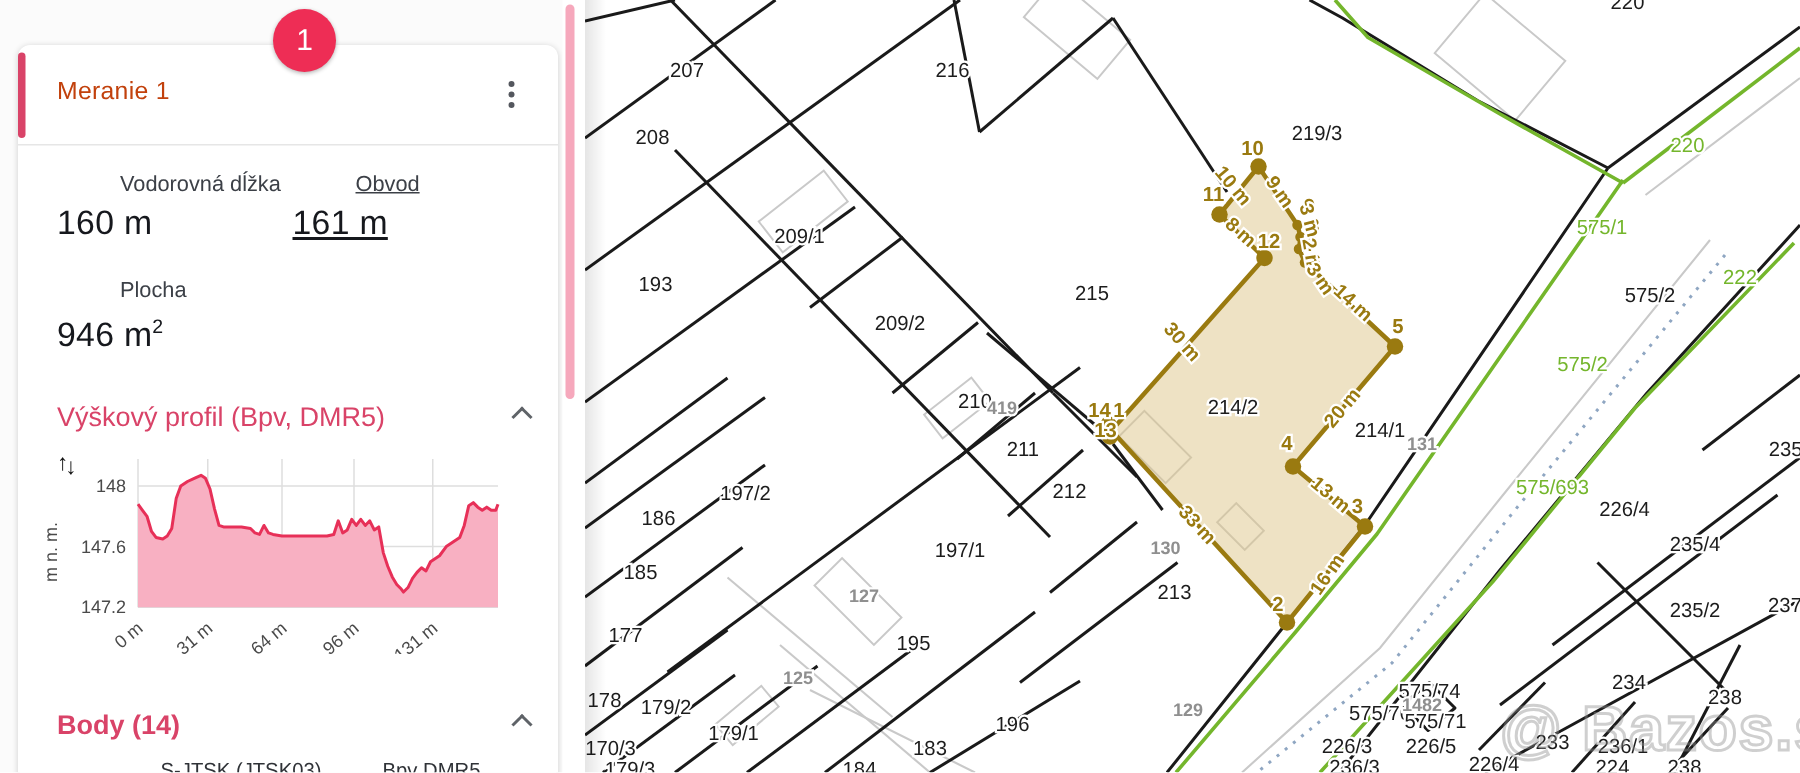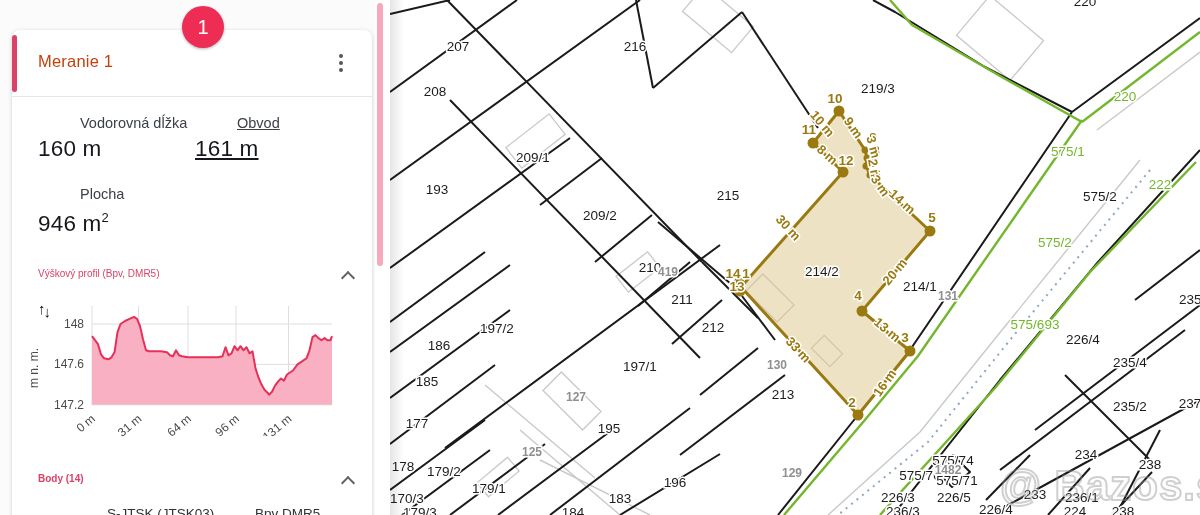--- a/index.html
+++ b/index.html
@@ -16,21 +16,21 @@
   .card-title { position:absolute; left:26px; top:22px; font-size:16.5px; letter-spacing:.2px; }
   .kebab { position:absolute; right:22px; top:22px; width:18px; height:22px; display:flex;
            flex-direction:column; align-items:center; justify-content:center; gap:3px; cursor:pointer; }
   .kebab i { width:4px; height:4px; border-radius:50%; background:#54575e; }
   .badge { position:absolute; left:170px; top:-24px; width:42px; height:42px; border-radius:50%;
            color:#fff; font-size:20px; display:flex; align-items:center; justify-content:center; z-index:5;
            box-shadow:0 1px 3px rgba(0,0,0,.3); }
   .metric-label { position:absolute; font-size:14.5px; color:#3c4047;margin-left:42px; }
   .metric-value { position:absolute; font-size:22.5px; color:#16181d; letter-spacing:.2px; }
   .metric-value sup { font-size:13px; }
-  .section-title { position:absolute; font-size:10px; }
+  .section-title { position:absolute; font-size:18px; }
   .chev { position:absolute; right:18px; width:12px; height:12px; cursor:pointer; }
   .chev:before { content:""; position:absolute; left:1px; top:3px; width:8px; height:8px;
                  border-left:2px solid #5f6368; border-top:2px solid #5f6368; transform:rotate(45deg); }
   .updown { position:absolute; left:26px; top:270px; font-size:15px; font-weight:bold; color:#111; letter-spacing:-2px; }
   .updown span:last-child { position:relative; top:3px; }
   #chart-wrap { position:absolute; left:12px; top:266px; width:336px; height:140px; }
   #body-table-clip { position:absolute; left:0px; top:476px; width:360px; height:24px; overflow:hidden; }
   #body-table-clip span { position:absolute; top:0; font-size:13.5px; color:#2f3237; }
 
   

